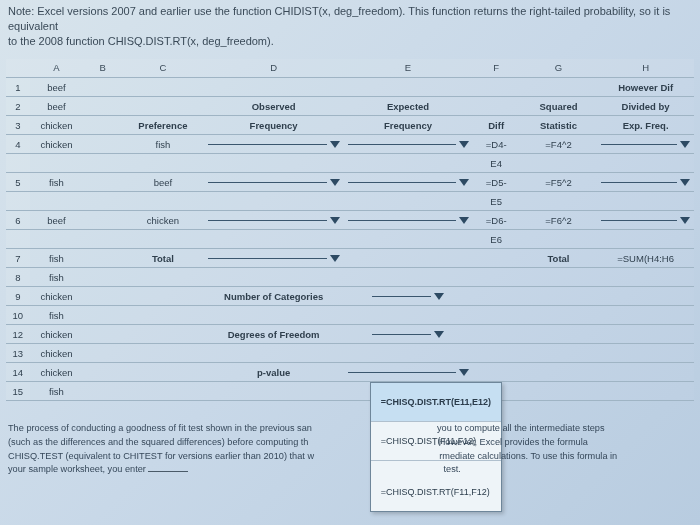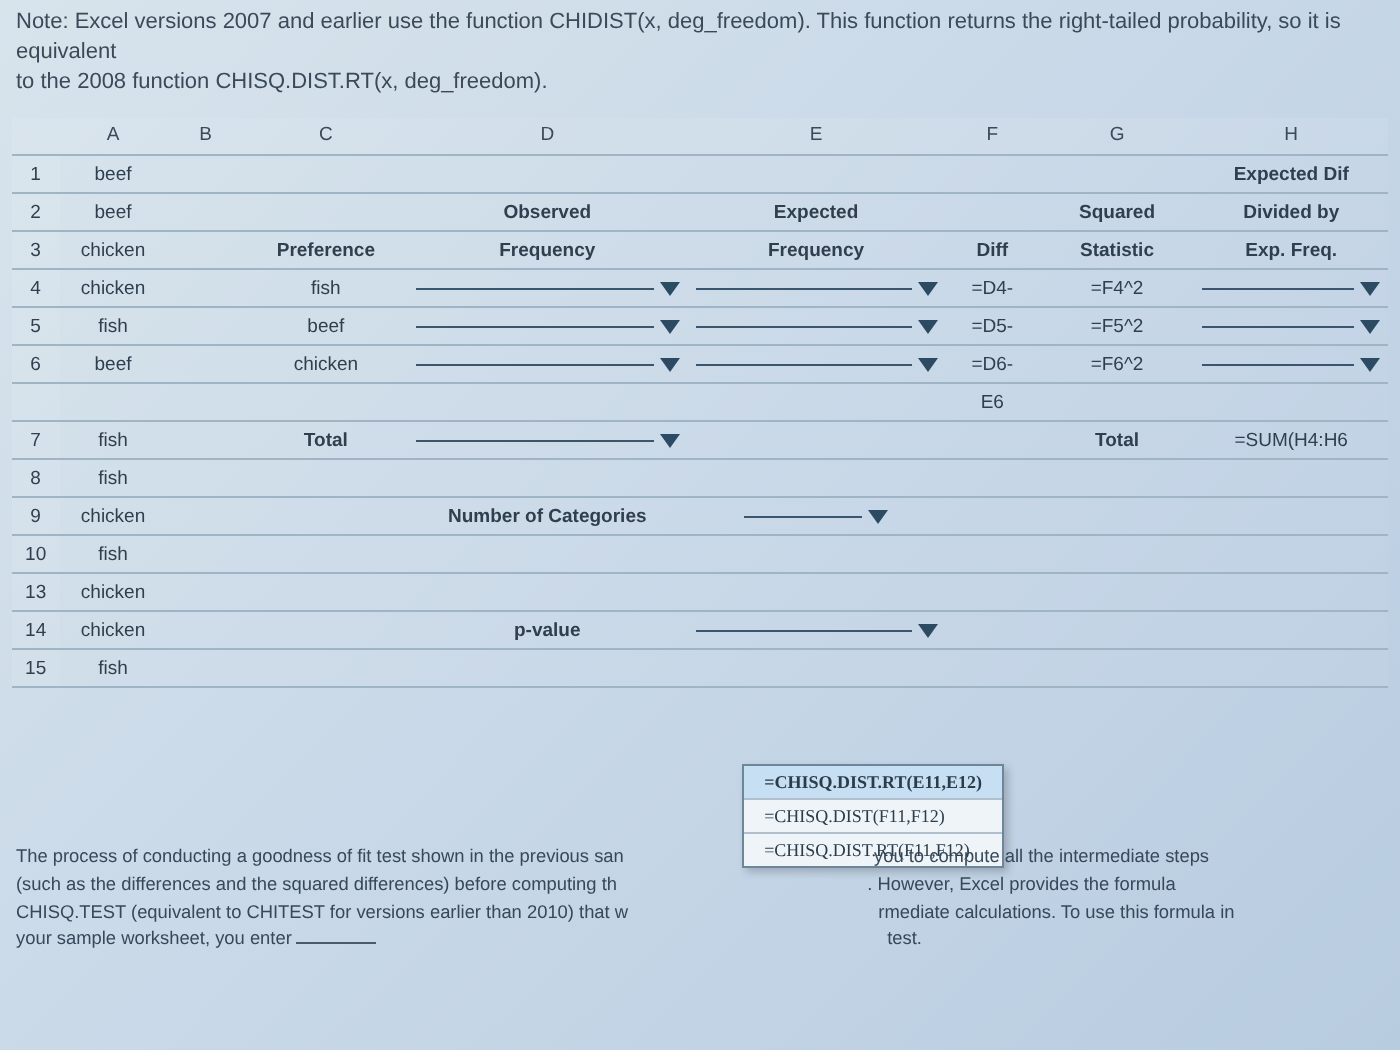--- a/index.html
+++ b/index.html
@@ -74,31 +74,30 @@
   .formula-list {
     position: absolute;
     right: 198px;
     top: 382px;
     background: #eef4f8;
     border: 1px solid #6e869a;
     font-size: 9px;
     box-shadow: 2px 2px 4px rgba(0,0,0,0.2);
   }
   .formula-list div {
-    padding: 3px 10px;
+    padding: 14px 10px;
     border-bottom: 1px solid #b0c0ce;
     color: #2b3c4b;
     white-space: nowrap;
-    font-family: Liberation Serif, serif;
   }
   .formula-list div:first-child {
     background: #c6dff2;
     font-weight: bold;
   }
-  .formula-list div:last-child { border-bottom: none; }
+  .formula-list div:last-child { border-bottom: none; margin-top: 12px; }
   .footer {
     position: absolute;
     left: 8px; right: 4px; top: 422px;
     font-size: 9.2px;
     line-height: 1.5;
     color: #36485a;
   }
   .footer .blank {
     display: inline-block;
     width: 40px;
@@ -143,21 +142,21 @@
 
   <tr>
           <td class="rownum">1</td>
     <td class="left">beef</td>
           <td></td>
           <td></td>
           <td></td>
           <td></td>
           <td></td>
           <td></td>
-    <td class="bold">Expected Dif</td>
+    <td class="bold">However Dif</td>
         </tr>
 
   <tr>
           <td class="rownum">2</td>
     <td class="left">beef</td>
           <td></td>
           <td></td>
     <td class="bold">Observed</td>
     <td class="bold">Expected</td>
           <td></td>
@@ -197,20 +196,31 @@
     <td class="left"><span>=D4-</span></td>
     <td class="left">=F4^2</td>
     <td>
             <div class="dropdown">
               <div class="line"></div>
               <span class="tri"></span>
             </div>
           </td>
         </tr>
 
+  <tr style="height:14px">
+          <td class="rownum"></td>
+          <td></td>
+          <td></td>
+          <td></td>
+          <td></td>
+          <td></td>
+    <td class="left">E4</td>
+          <td></td>
+          <td></td>
+        </tr>
 
   <tr>
           <td class="rownum">5</td>
     <td class="left">fish</td>
           <td></td>
     <td>beef</td>
     <td>
             <div class="dropdown">
               <div class="line"></div>
               <span class="tri"></span>
@@ -225,20 +235,31 @@
     <td class="left"><span>=D5-</span></td>
     <td class="left">=F5^2</td>
     <td>
             <div class="dropdown">
               <div class="line"></div>
               <span class="tri"></span>
             </div>
           </td>
         </tr>
 
+  <tr style="height:14px">
+          <td class="rownum"></td>
+          <td></td>
+          <td></td>
+          <td></td>
+          <td></td>
+          <td></td>
+    <td class="left">E5</td>
+          <td></td>
+          <td></td>
+        </tr>
 
   <tr>
           <td class="rownum">6</td>
     <td class="left">beef</td>
           <td></td>
     <td>chicken</td>
     <td>
             <div class="dropdown">
               <div class="line"></div>
               <span class="tri"></span>
@@ -324,20 +345,36 @@
           <td></td>
           <td></td>
           <td></td>
           <td></td>
           <td></td>
           <td></td>
           <td></td>
         </tr>
 
 
+  <tr>
+          <td class="rownum">12</td>
+    <td class="left">chicken</td>
+          <td></td>
+          <td></td>
+    <td class="bold rt">Degrees of Freedom</td>
+    <td>
+            <div class="dropdown" style="width:60%;margin:0 auto">
+              <div class="line"></div>
+              <span class="tri"></span>
+            </div>
+          </td>
+    <td></td>
+          <td></td>
+          <td></td>
+        </tr>
 
   <tr>
           <td class="rownum">13</td>
     <td class="left">chicken</td>
           <td></td>
           <td></td>
           <td></td>
           <td></td>
           <td></td>
           <td></td>

